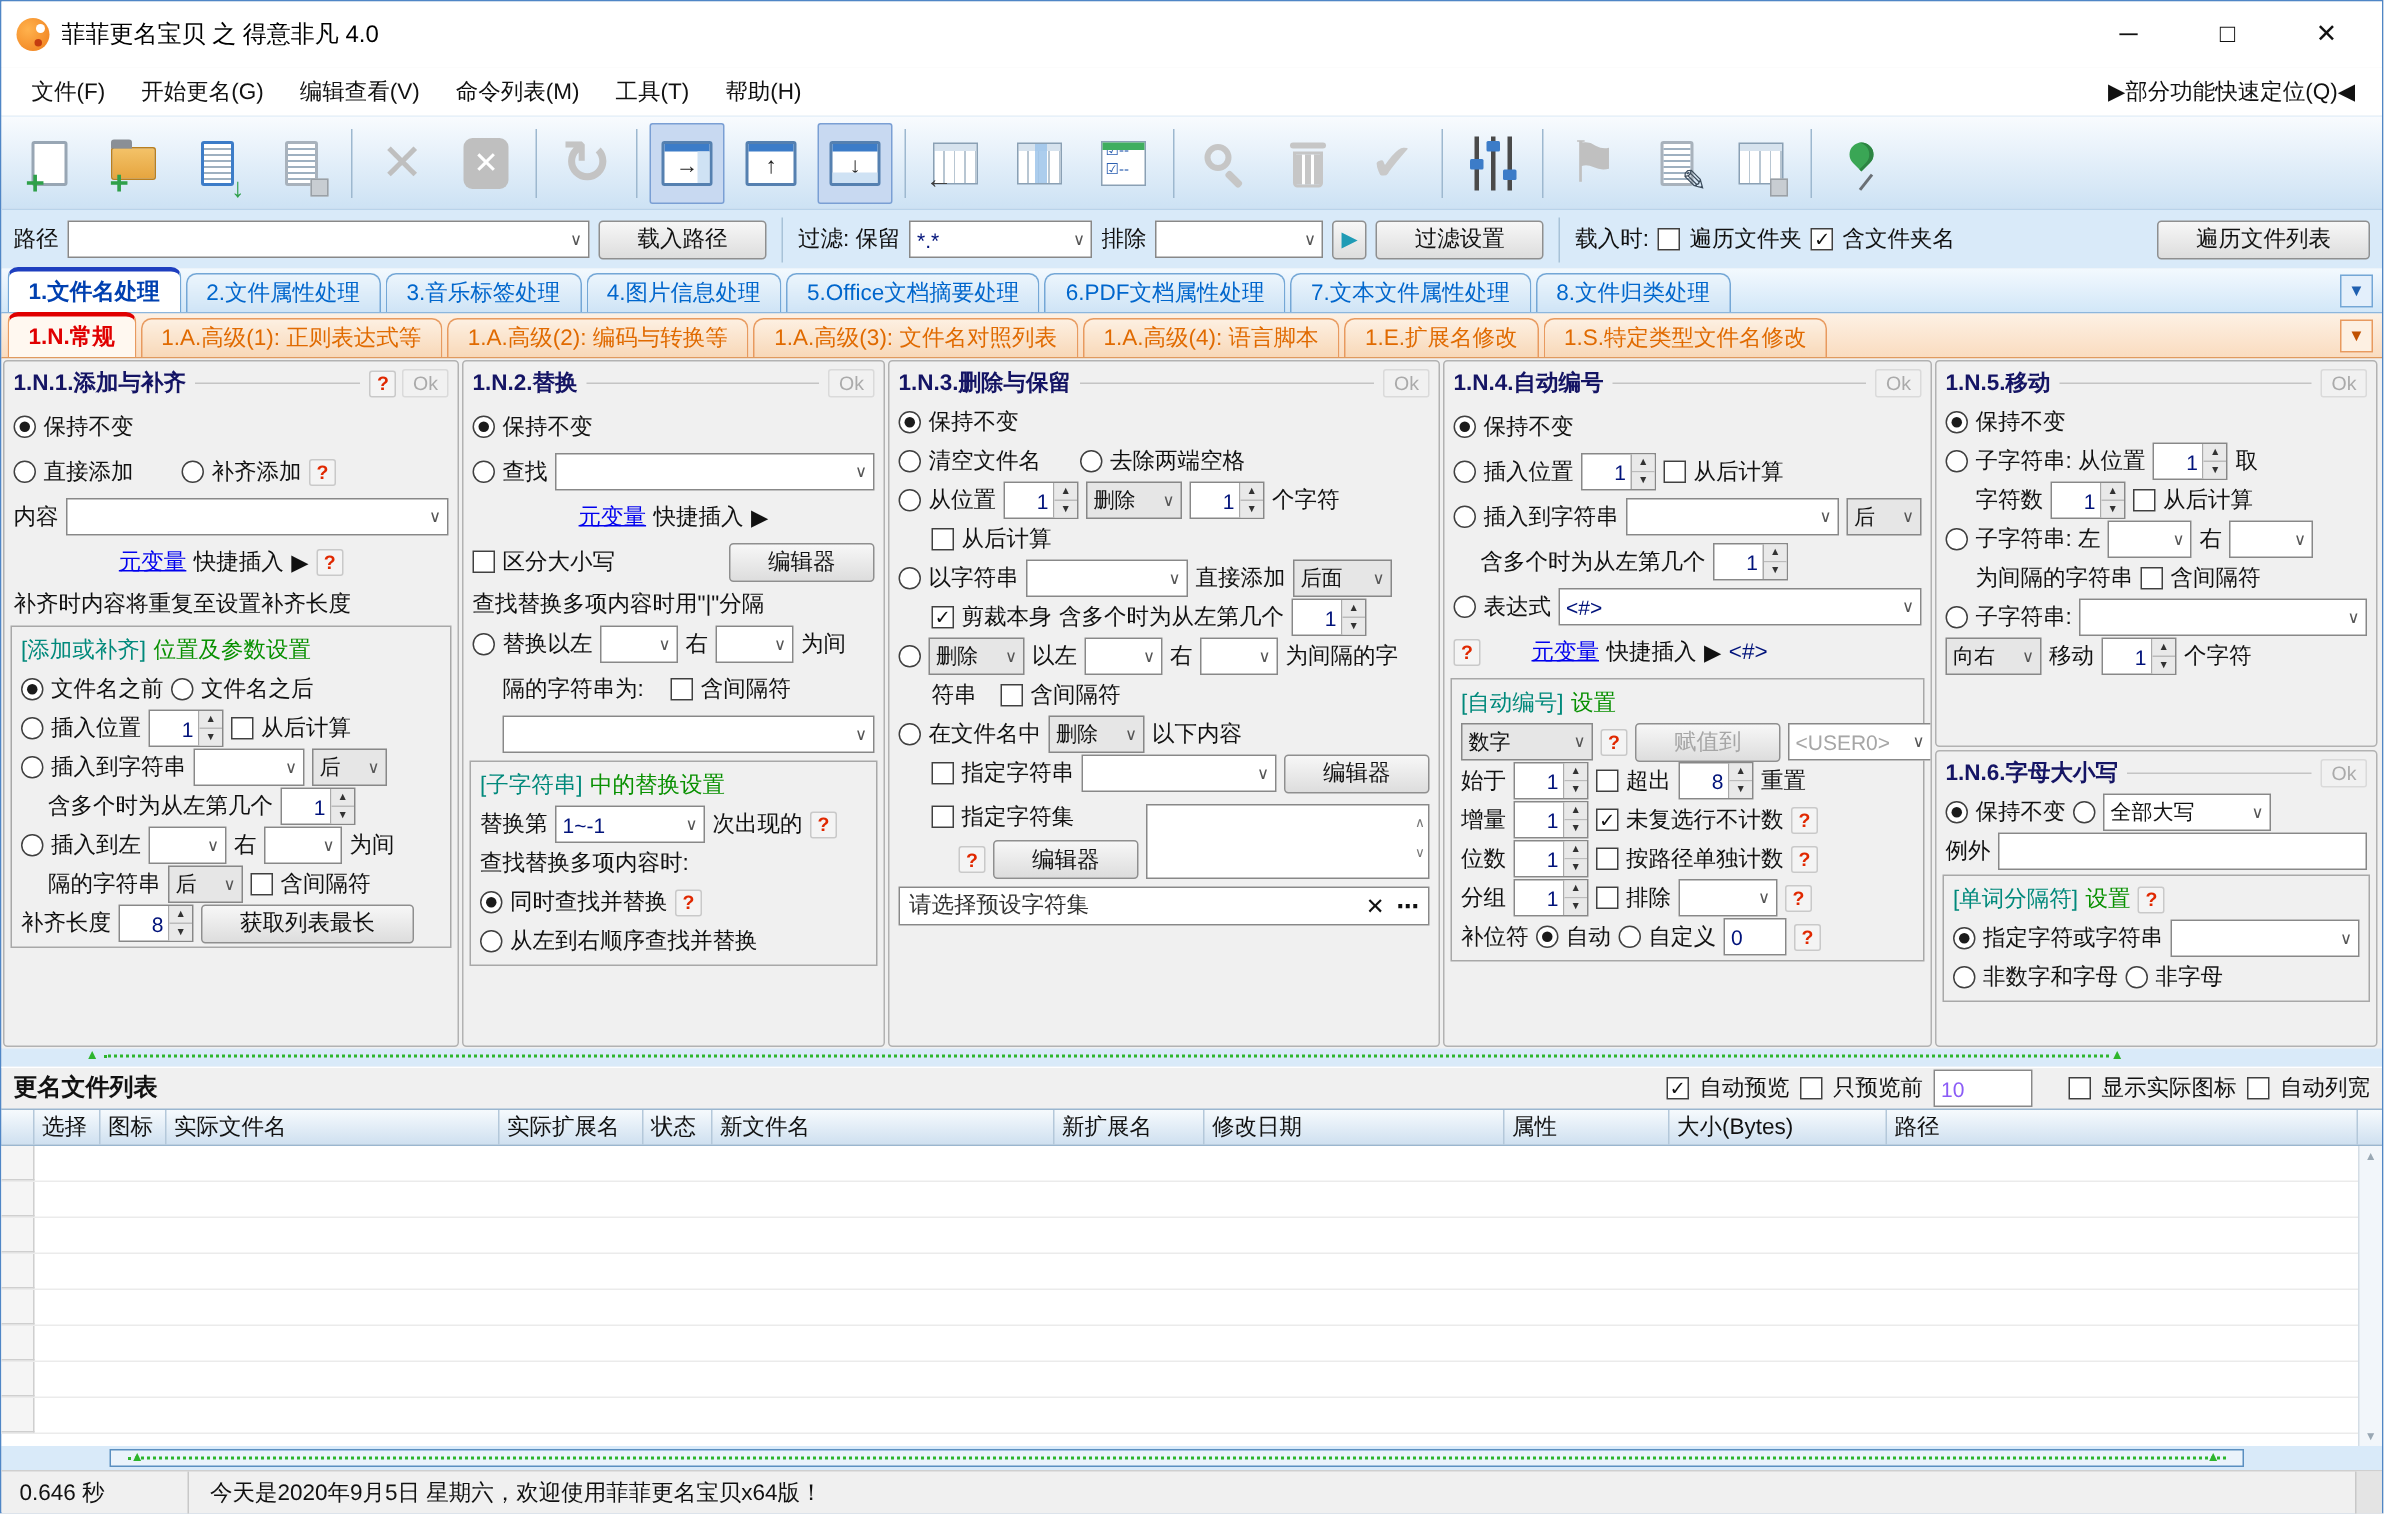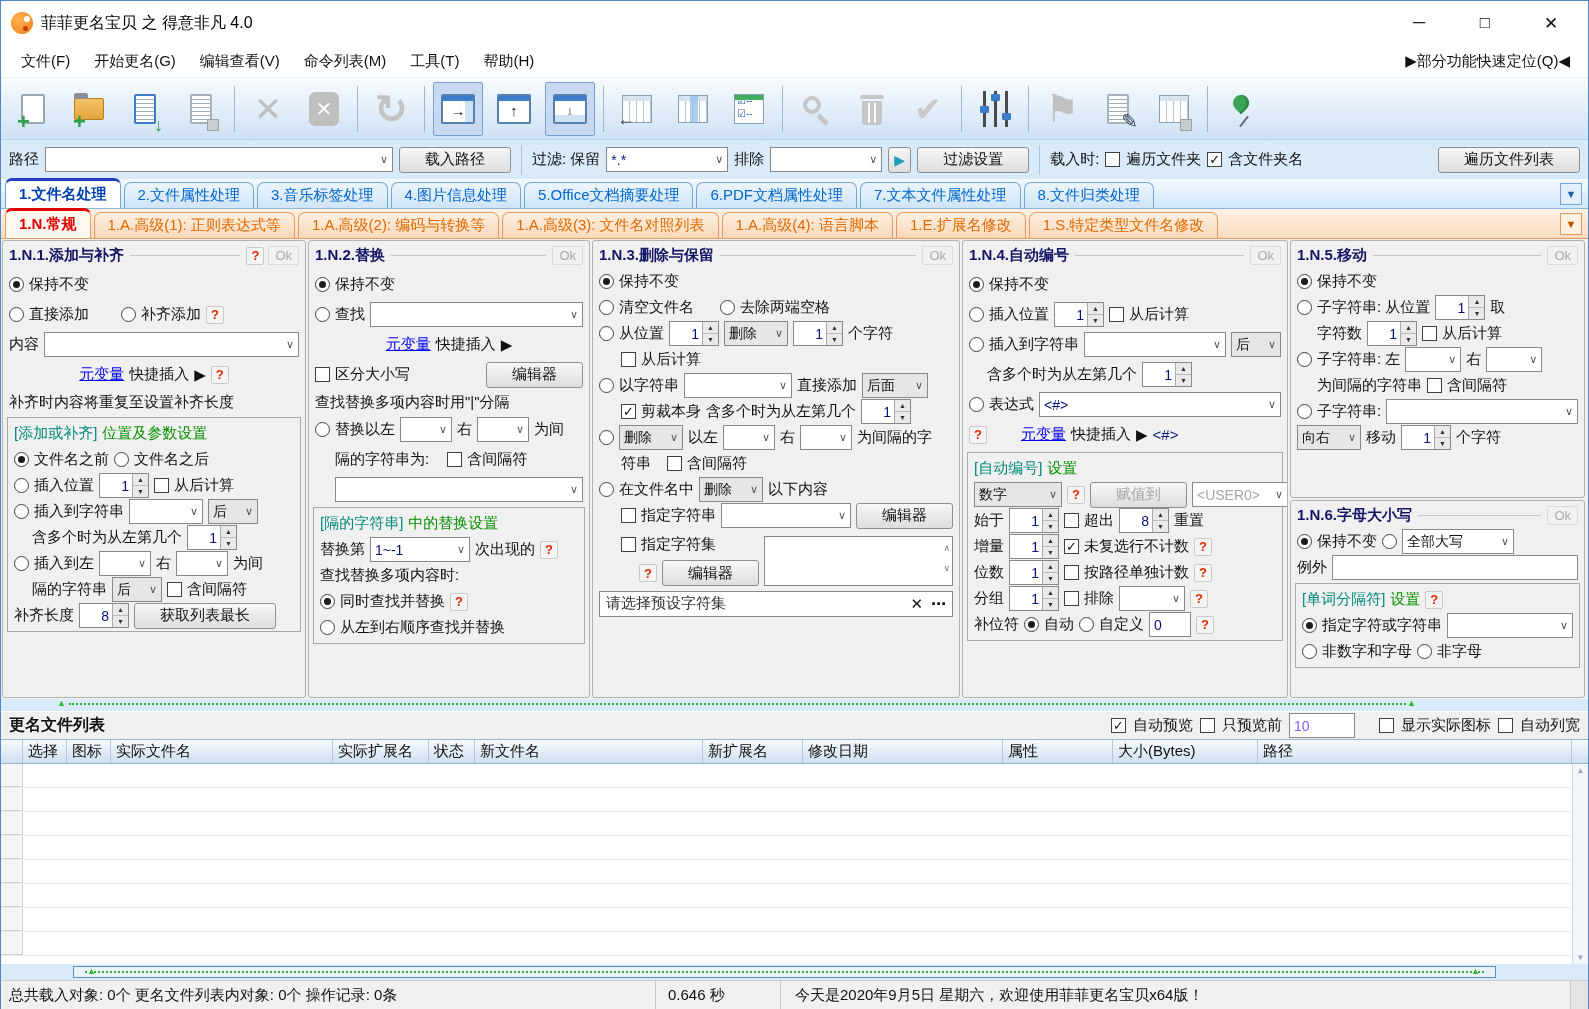--- a/index.html
+++ b/index.html
@@ -477,21 +477,21 @@
         <span class="cb"></span>
             <span>含间隔符</span>
           </div>
       <div class="r" style="padding-left:20px">
             <span class="cmb" style="flex:1">
               <span class="v"></span>
             </span>
           </div>
       <div class="grp">
         <div class="r rt">
-              <span class="gt1">[隔的字符串]</span>
+              <span class="gt1">[子字符串]</span>
               <span class="gt2">中的替换设置</span>
             </div>
         <div class="r rt">
               <span>替换第</span>
           <span class="cmb" style="width:100px">
                 <span class="v">1~-1</span>
               </span>
           <span>次出现的</span>
           <span class="h">?</span>
             </div>
@@ -971,18 +971,17 @@
   </div>
 
   <div class="split2">
     <span class="box"></span>
     <span class="dots"></span>
     <span class="t" style="left:86px">▲</span>
     <span class="t" style="right:108px">▲</span>
   </div>
 
   <div class="status">
-    <span class="st1">总共载入对象: 0个  更名文件列表内对象: 0个  操作记录: 0条</span>
     <span class="st2">0.646 秒</span>
     <span class="st3">今天是2020年9月5日 星期六，欢迎使用菲菲更名宝贝x64版！</span>
     <span class="grip"></span>
   </div>
 </div>
 
 </body></html>

